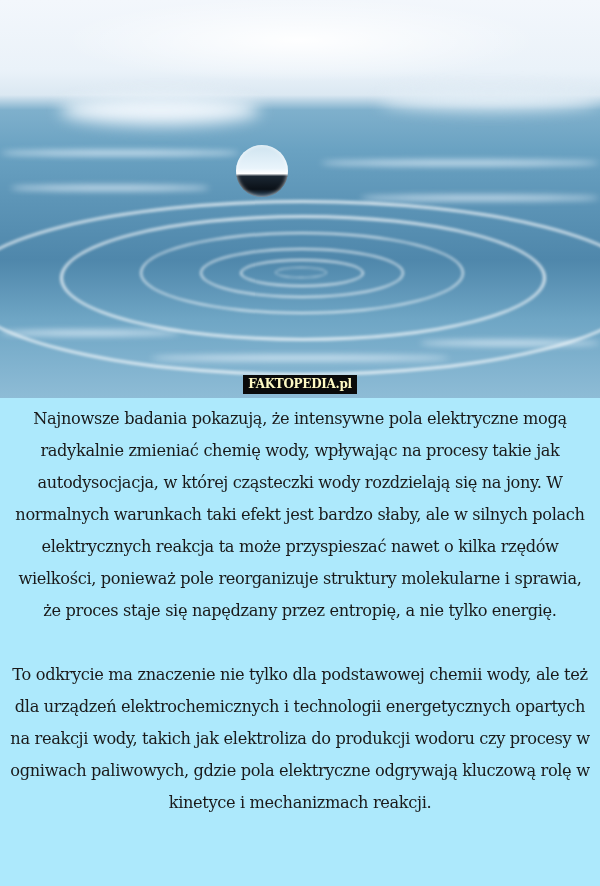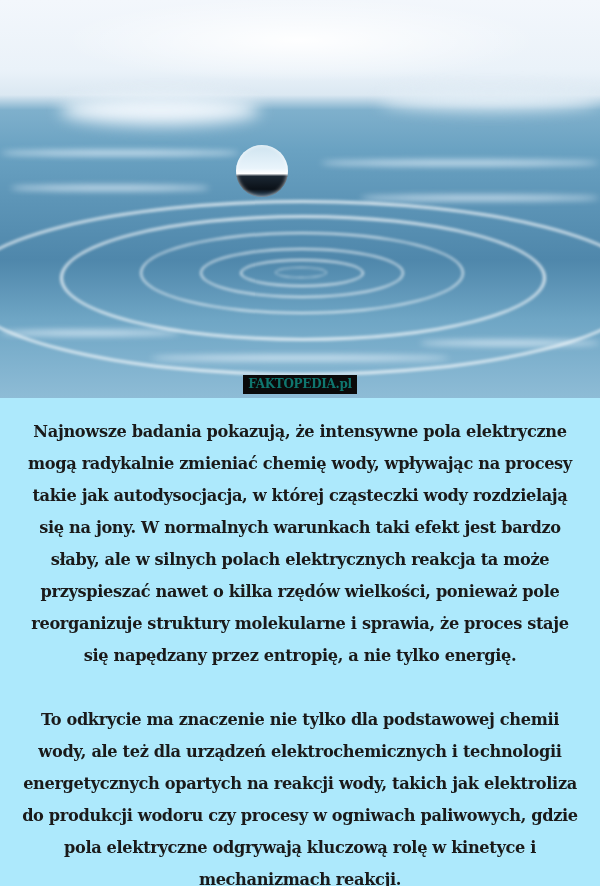--- a/index.html
+++ b/index.html
@@ -51,40 +51,39 @@
       background: linear-gradient(180deg, #cfe4f0 0%, #e9f4fb 45%, #ffffff 55%, #1b2733 60%, #0b1118 85%, #2c4a62 100%);
       box-shadow: inset 0 0 4px rgba(255,255,255,0.8);
     }
     .watermark {
       position: absolute;
       left: 243px;
       top: 375px;
       width: 114px;
       height: 19px;
       background: #0a0a0a;
-      color: #0f766e;
+      color: #fef9c3;
       font-family: "DejaVu Serif", serif;
       font-weight: bold;
       font-size: 12px;
       line-height: 19px;
       text-align: center;
       letter-spacing: -0.3px;
     }
     .caption {
       padding: 0 6px;
       text-align: center;
       color: #1a1a1a;
       font-family: "DejaVu Serif", "Liberation Serif", serif;
       font-size: 16.2px;
       line-height: 32px;
       letter-spacing: -0.35px;
     }
     .caption p {
-      margin: 16px;
-      font-weight: bold;
+      margin: 3px;
     }
     .caption p.first {
       padding-top: 2px;
     }
     .caption p.second {
       margin-top: 32px;
     }
   </style>
 </head>
 <body>

